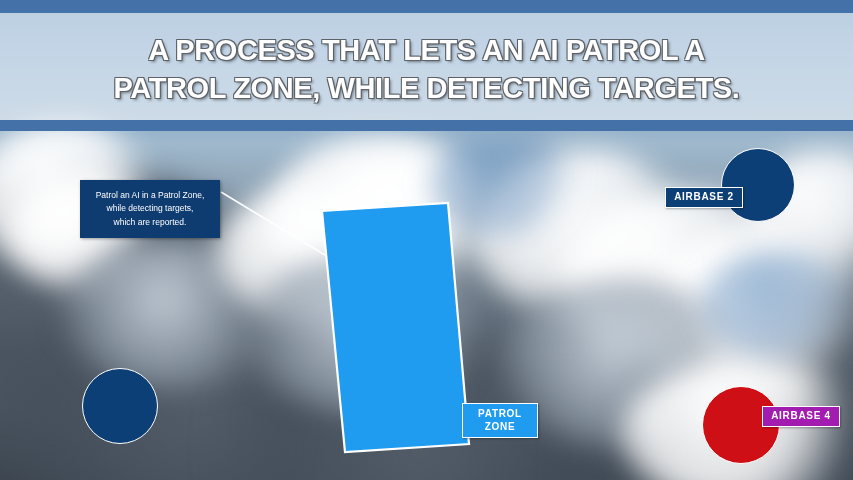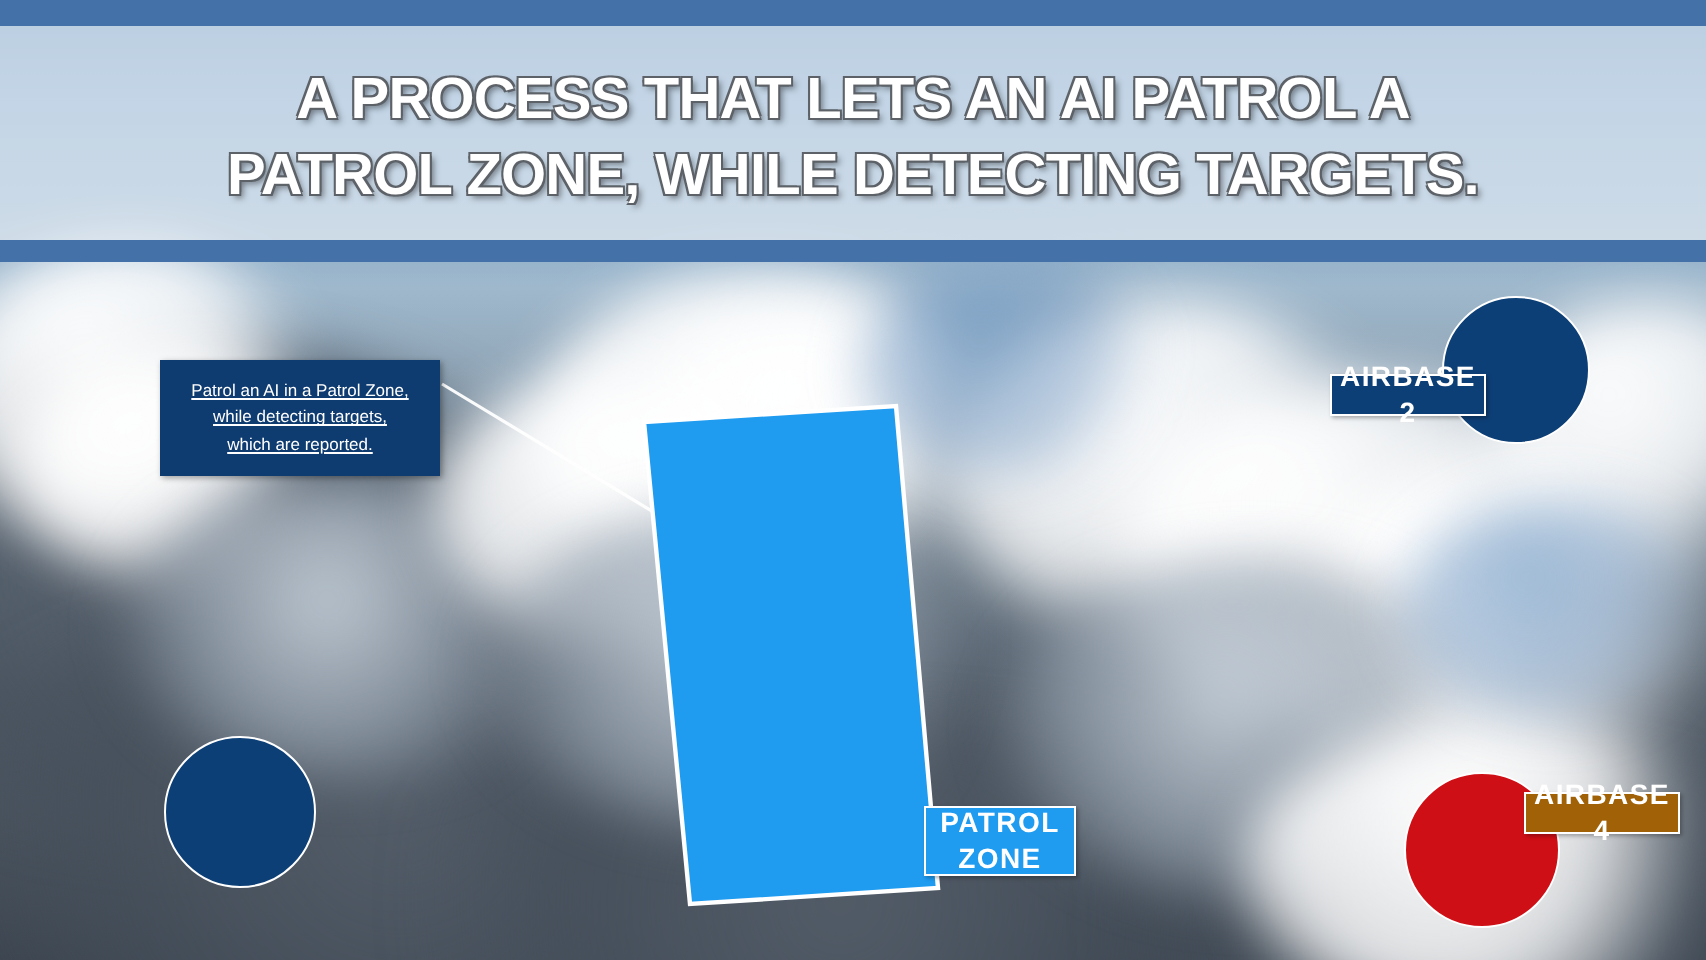--- a/index.html
+++ b/index.html
@@ -49,41 +49,41 @@
 
   
   .callout{
     position:absolute;left:80px;top:180px;width:140px;height:58px;
     background:#0e3b70;
     display:flex;align-items:center;justify-content:center;
     box-shadow:1px 1px 3px rgba(0,0,0,.35);
   }
   .callout-text{
     color:#ffffff;font-size:8.5px;line-height:1.55;text-align:center;
-    white-space:pre-line;padding:0 7px;text-decoration:underline;
+    white-space:pre-line;padding:0 7px;
   }
 
   
   .base-circle{position:absolute;border-radius:50%;border:1.6px solid #ffffff;}
   .base-navy{background:#0d3f77;}
   .base-red{background:#cf0f16;}
 
   
   .chip{
     position:absolute;
     border:1.6px solid #ffffff;
     color:#ffffff;
-    font-size:14px;font-weight:bold;letter-spacing:.7px;
+    font-size:10px;font-weight:bold;letter-spacing:.7px;
     display:flex;align-items:center;justify-content:center;
     text-align:center;line-height:1.25;
     box-shadow:1px 1px 2px rgba(0,0,0,.30);
     white-space:pre-line;
   }
   .chip-navy{background:#0d3f77;}
-  .chip-red{background:#a16207;}
+  .chip-red{background:#a21caf;margin-top:10px;}
   .chip-cyan{background:#1f9bf0;}
 </style>
 </head>
 <body>
 
 <div id="slide">
 
   <div class="sky">
     <div class="sky-base"></div>
 

